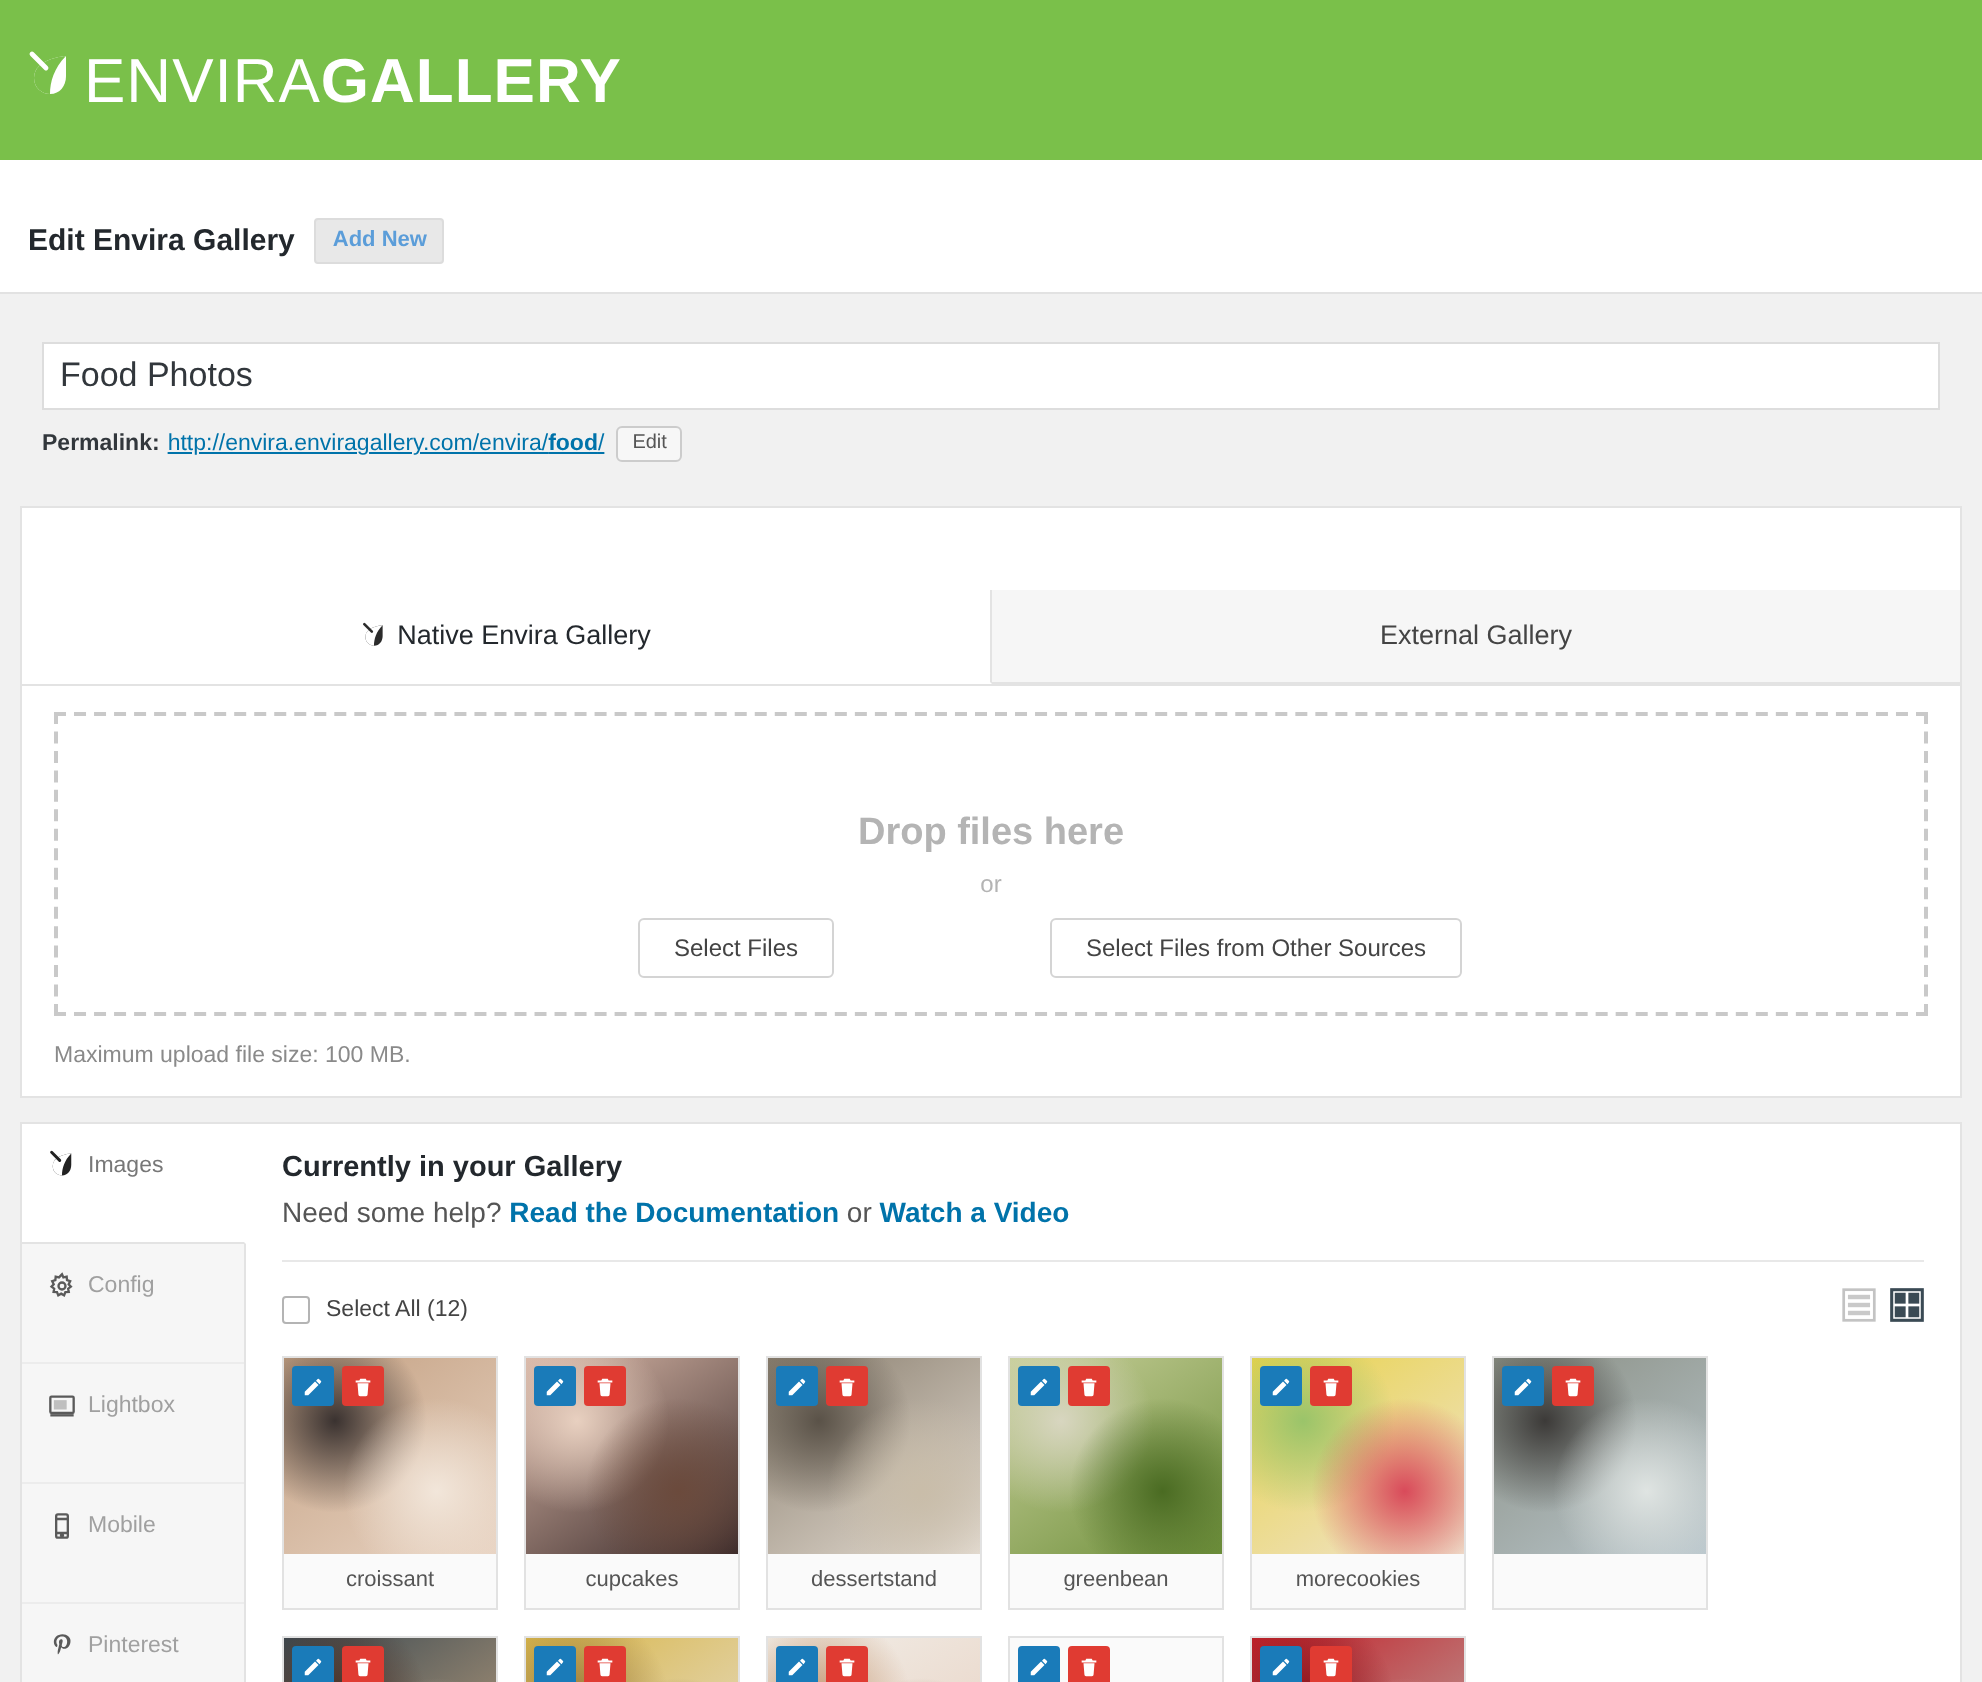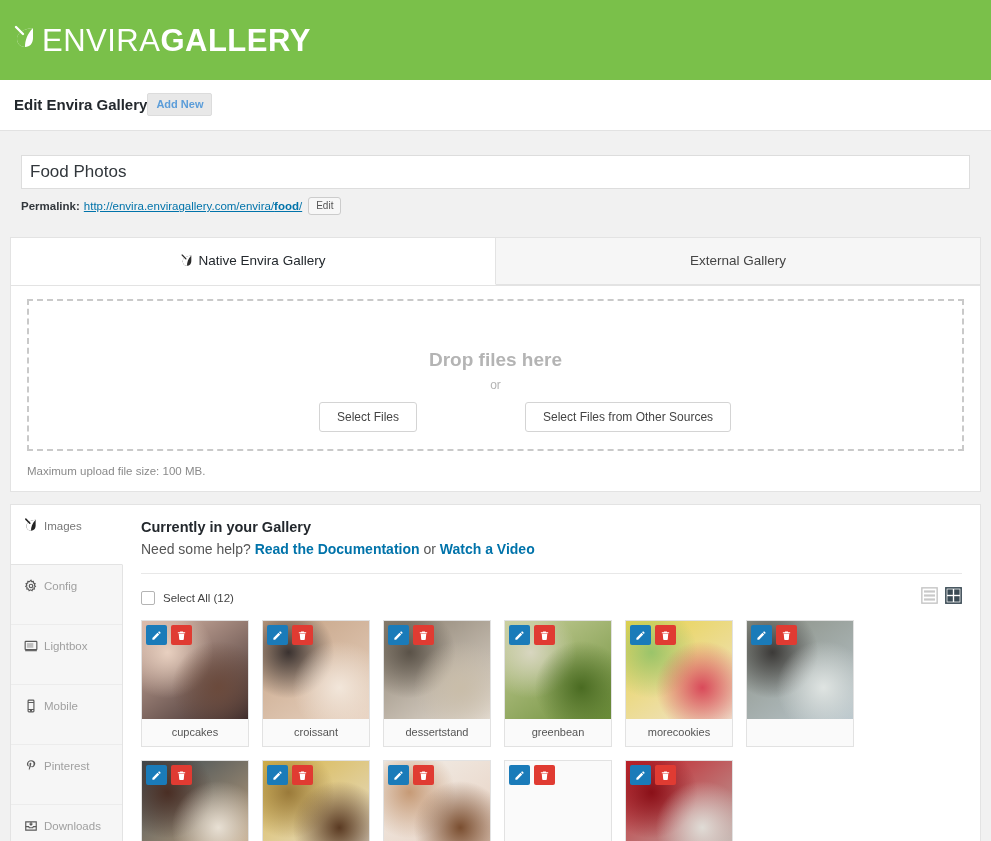--- a/index.html
+++ b/index.html
@@ -28,31 +28,32 @@
     line-height: 1;
     white-space: nowrap;
   }
   .logo-thin { font-weight: 300; }
   .logo-bold { font-weight: 700; }
 
   
   .title-bar {
     background: #ffffff;
     border-bottom: 1px solid #e2e2e2;
-    padding: 13px 14px 14px 14px;
+    padding: 29px 14px 14px 14px;
     display: flex;
     align-items: center;
   }
   .page-title {
     font-size: 15px;
     font-weight: 700;
     color: #23282d;
     margin: 0;
   }
   .add-new-btn {
+    margin-left: 10px;
     font-size: 11px;
     font-weight: 700;
     color: #5b9dd9;
     background: #e8e8e8;
     border: 1px solid #dcdcdc;
     border-radius: 2px;
     padding: 3px 8px 4px 8px;
     cursor: pointer;
     line-height: 1.3;
   }
@@ -111,20 +112,21 @@
     padding: 15px 0 16px 0;
     font-size: 13.5px;
     color: #444;
     cursor: pointer;
     background: #f6f6f6;
     border-bottom: 1px solid #e3e3e3;
     display: flex;
     align-items: center;
     justify-content: center;
     gap: 6px;
+    margin-top: 41px;
   }
   .tab.active {
     background: #ffffff;
     border-bottom: 1px solid #ffffff;
     color: #23282d;
   }
   .tab:first-child { border-right: 1px solid #e3e3e3; }
   .tab.active:first-child { border-right: 1px solid #e3e3e3; }
 
   .dropzone {
@@ -441,52 +443,52 @@
             <rect x="10.8" y="2.8" width="6.4" height="6.4" fill="#3a4a54"></rect>
             <rect x="2.8" y="10.8" width="6.4" height="6.4" fill="#3a4a54"></rect>
             <rect x="10.8" y="10.8" width="6.4" height="6.4" fill="#3a4a54"></rect>
           </svg>
         </span>
       </div>
     </div>
 
     <div class="thumb-grid">
         <div class="thumb">
+          <div class="thumb-img" style="background: radial-gradient(circle at 72% 68%, rgb(242, 230, 218) 0%, transparent 46%), radial-gradient(circle at 24% 32%, rgb(58, 50, 48) 0%, transparent 44%), linear-gradient(145deg, rgb(196, 161, 131) 0%, rgb(232, 211, 194) 100%);">
+            <div class="thumb-actions">
+              <span class="act-btn act-edit">
+                <svg width="11" height="11" viewBox="0 0 24 24">
+                  <path fill="#ffffff" d="M3 17.2 V21 h3.8 L18 9.8 14.2 6 Z M20.7 6.9 a1 1 0 0 0 0-1.4l-2.2-2.2a1 1 0 0 0-1.4 0l-1.8 1.8 3.8 3.8z"></path>
+                </svg>
+              </span>
+              <span class="act-btn act-delete">
+                <svg width="11" height="11" viewBox="0 0 24 24">
+                  <path fill="#ffffff" d="M9 3h6l1 2h4v2H4V5h4zM6 8h12l-1 12.2a1.8 1.8 0 0 1-1.8 1.8H8.8A1.8 1.8 0 0 1 7 20.2z"></path>
+                </svg>
+              </span>
+            </div>
+          </div>
+          <div class="thumb-caption">croissant</div>
+        </div>
+        <div class="thumb">
           <div class="thumb-img" style="background: radial-gradient(circle at 72% 68%, rgb(107, 74, 60) 0%, transparent 46%), radial-gradient(circle at 24% 32%, rgb(232, 208, 192) 0%, transparent 44%), linear-gradient(145deg, rgb(217, 184, 168) 0%, rgb(58, 42, 42) 100%);">
             <div class="thumb-actions">
               <span class="act-btn act-edit">
                 <svg width="11" height="11" viewBox="0 0 24 24">
                   <path fill="#ffffff" d="M3 17.2 V21 h3.8 L18 9.8 14.2 6 Z M20.7 6.9 a1 1 0 0 0 0-1.4l-2.2-2.2a1 1 0 0 0-1.4 0l-1.8 1.8 3.8 3.8z"></path>
                 </svg>
               </span>
               <span class="act-btn act-delete">
                 <svg width="11" height="11" viewBox="0 0 24 24">
                   <path fill="#ffffff" d="M9 3h6l1 2h4v2H4V5h4zM6 8h12l-1 12.2a1.8 1.8 0 0 1-1.8 1.8H8.8A1.8 1.8 0 0 1 7 20.2z"></path>
                 </svg>
               </span>
             </div>
           </div>
           <div class="thumb-caption">cupcakes</div>
-        </div>
-        <div class="thumb">
-          <div class="thumb-img" style="background: radial-gradient(circle at 72% 68%, rgb(242, 230, 218) 0%, transparent 46%), radial-gradient(circle at 24% 32%, rgb(58, 50, 48) 0%, transparent 44%), linear-gradient(145deg, rgb(196, 161, 131) 0%, rgb(232, 211, 194) 100%);">
-            <div class="thumb-actions">
-              <span class="act-btn act-edit">
-                <svg width="11" height="11" viewBox="0 0 24 24">
-                  <path fill="#ffffff" d="M3 17.2 V21 h3.8 L18 9.8 14.2 6 Z M20.7 6.9 a1 1 0 0 0 0-1.4l-2.2-2.2a1 1 0 0 0-1.4 0l-1.8 1.8 3.8 3.8z"></path>
-                </svg>
-              </span>
-              <span class="act-btn act-delete">
-                <svg width="11" height="11" viewBox="0 0 24 24">
-                  <path fill="#ffffff" d="M9 3h6l1 2h4v2H4V5h4zM6 8h12l-1 12.2a1.8 1.8 0 0 1-1.8 1.8H8.8A1.8 1.8 0 0 1 7 20.2z"></path>
-                </svg>
-              </span>
-            </div>
-          </div>
-          <div class="thumb-caption">croissant</div>
         </div>
         <div class="thumb">
           <div class="thumb-img" style="background: radial-gradient(circle at 72% 68%, rgb(201, 189, 169) 0%, transparent 46%), radial-gradient(circle at 24% 32%, rgb(90, 82, 72) 0%, transparent 44%), linear-gradient(145deg, rgb(138, 127, 111) 0%, rgb(228, 220, 210) 100%);">
             <div class="thumb-actions">
               <span class="act-btn act-edit">
                 <svg width="11" height="11" viewBox="0 0 24 24">
                   <path fill="#ffffff" d="M3 17.2 V21 h3.8 L18 9.8 14.2 6 Z M20.7 6.9 a1 1 0 0 0 0-1.4l-2.2-2.2a1 1 0 0 0-1.4 0l-1.8 1.8 3.8 3.8z"></path>
                 </svg>
               </span>
               <span class="act-btn act-delete">

